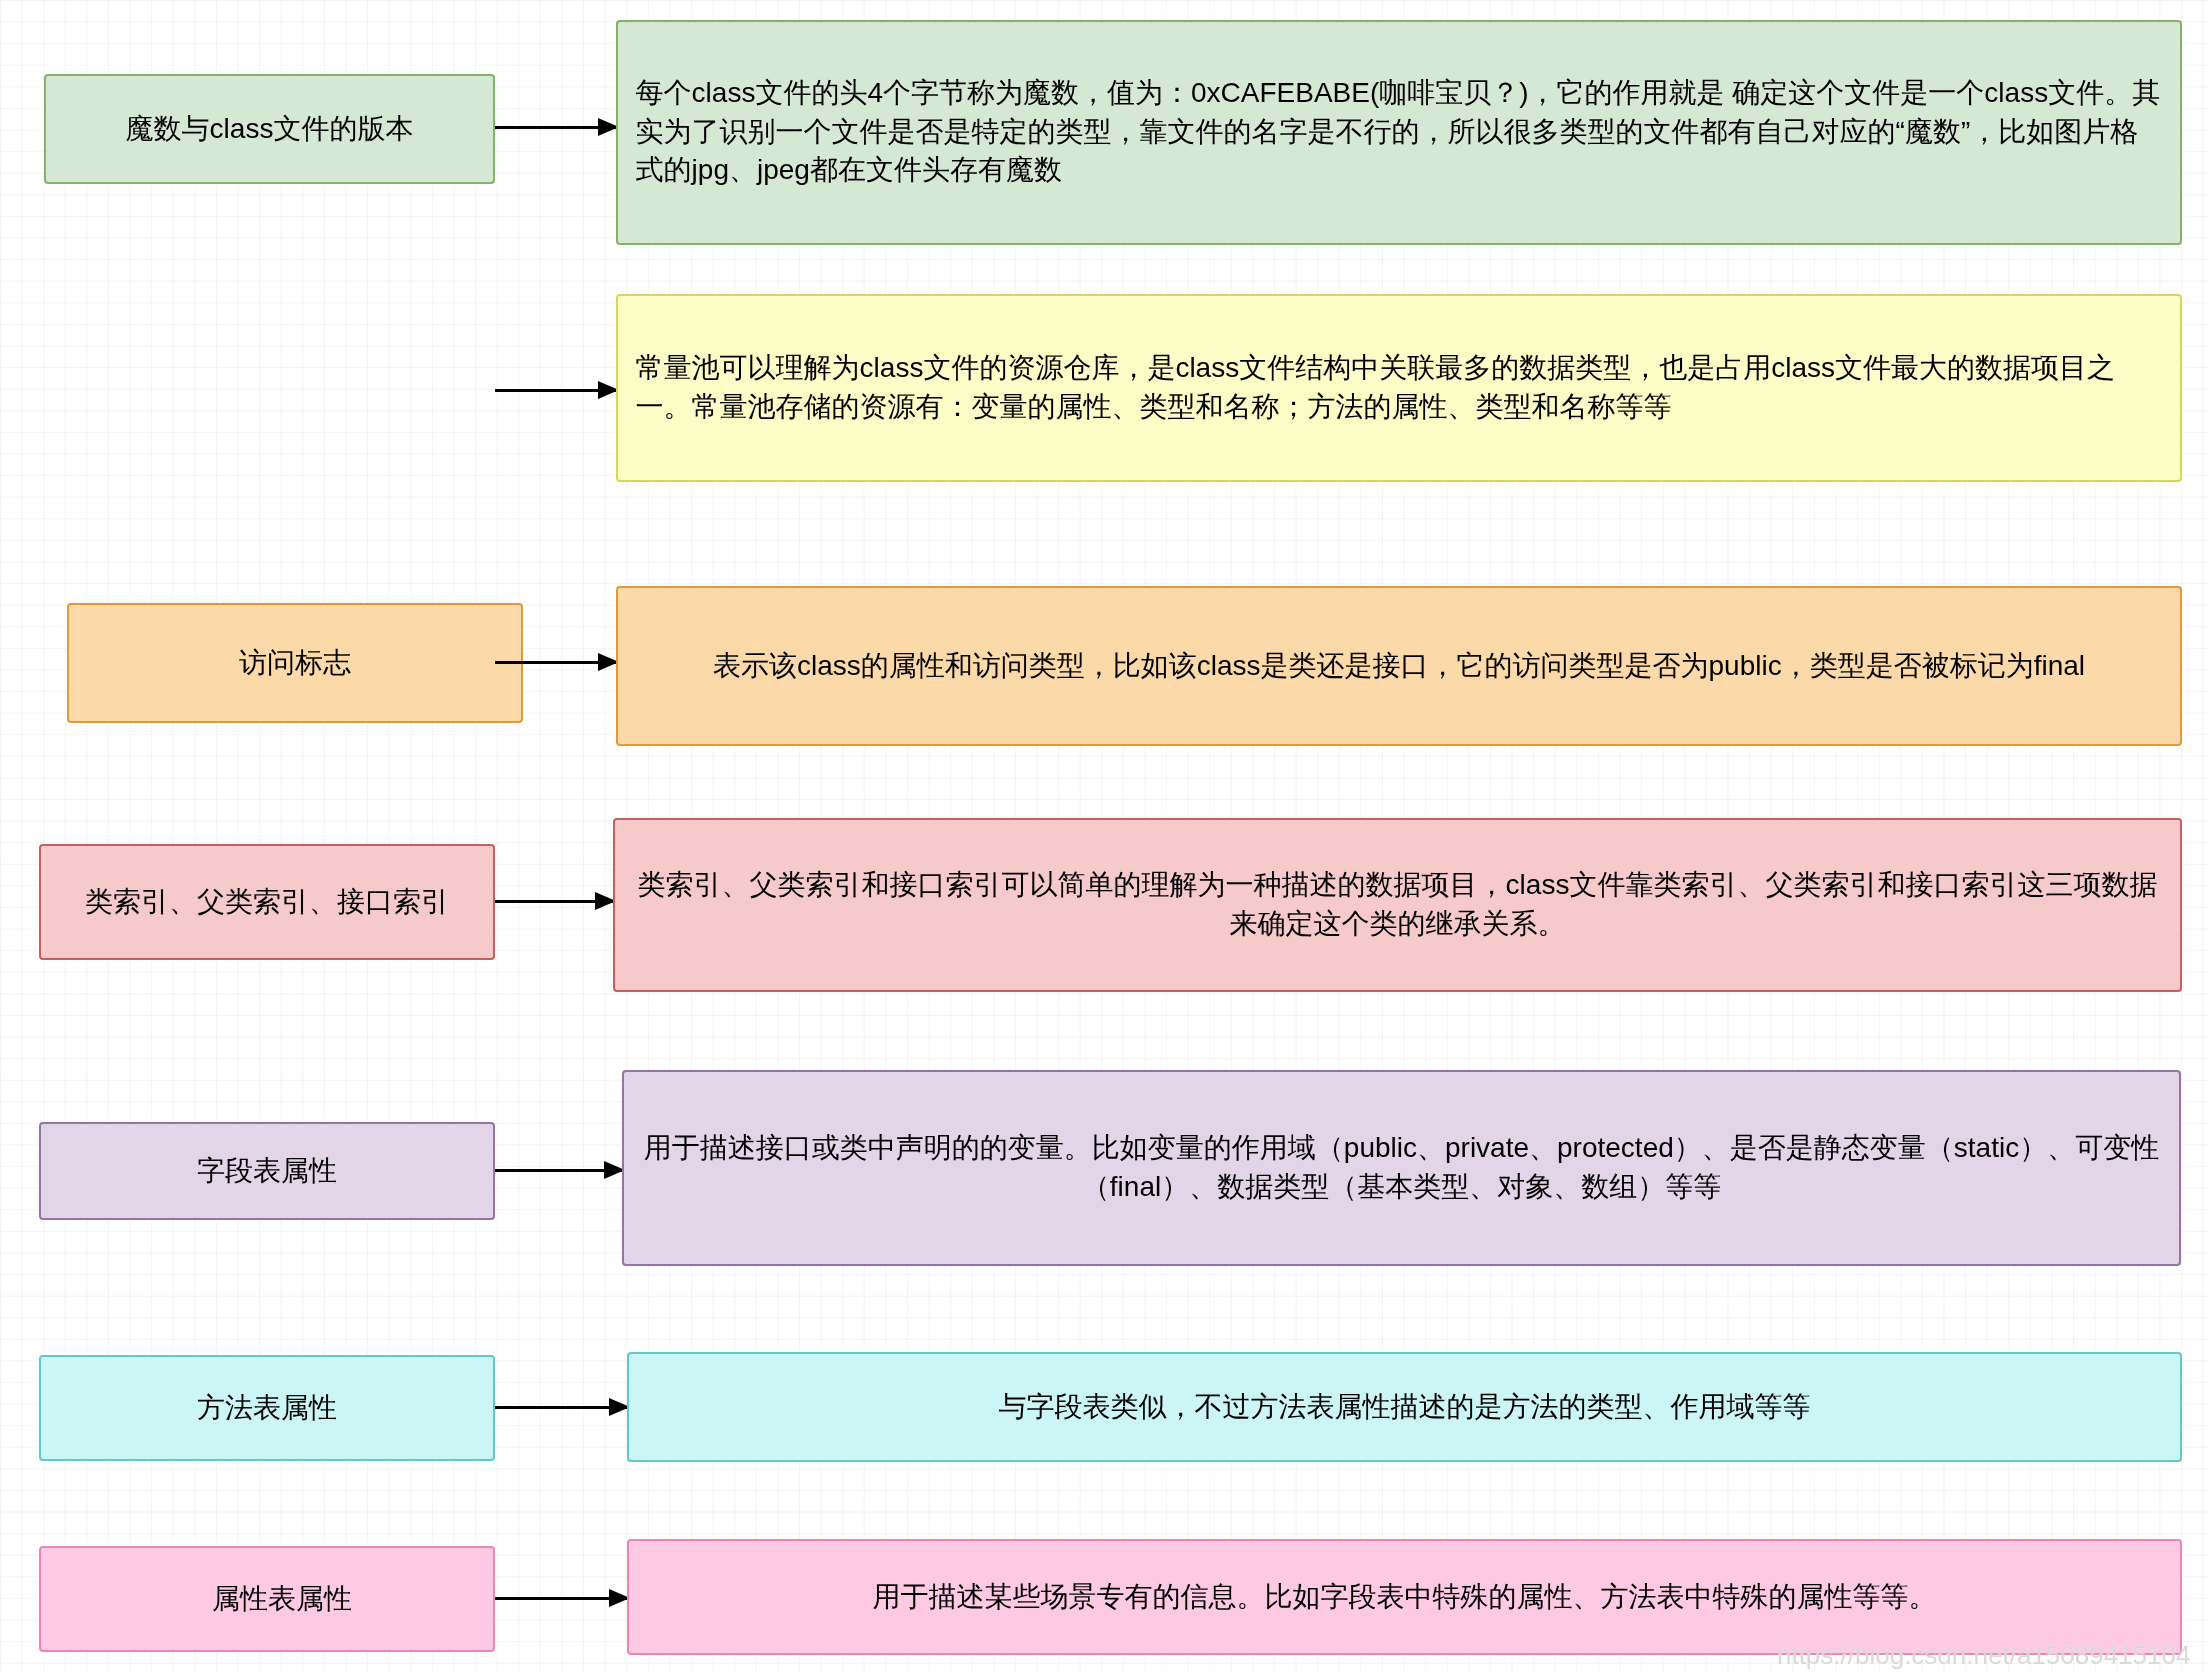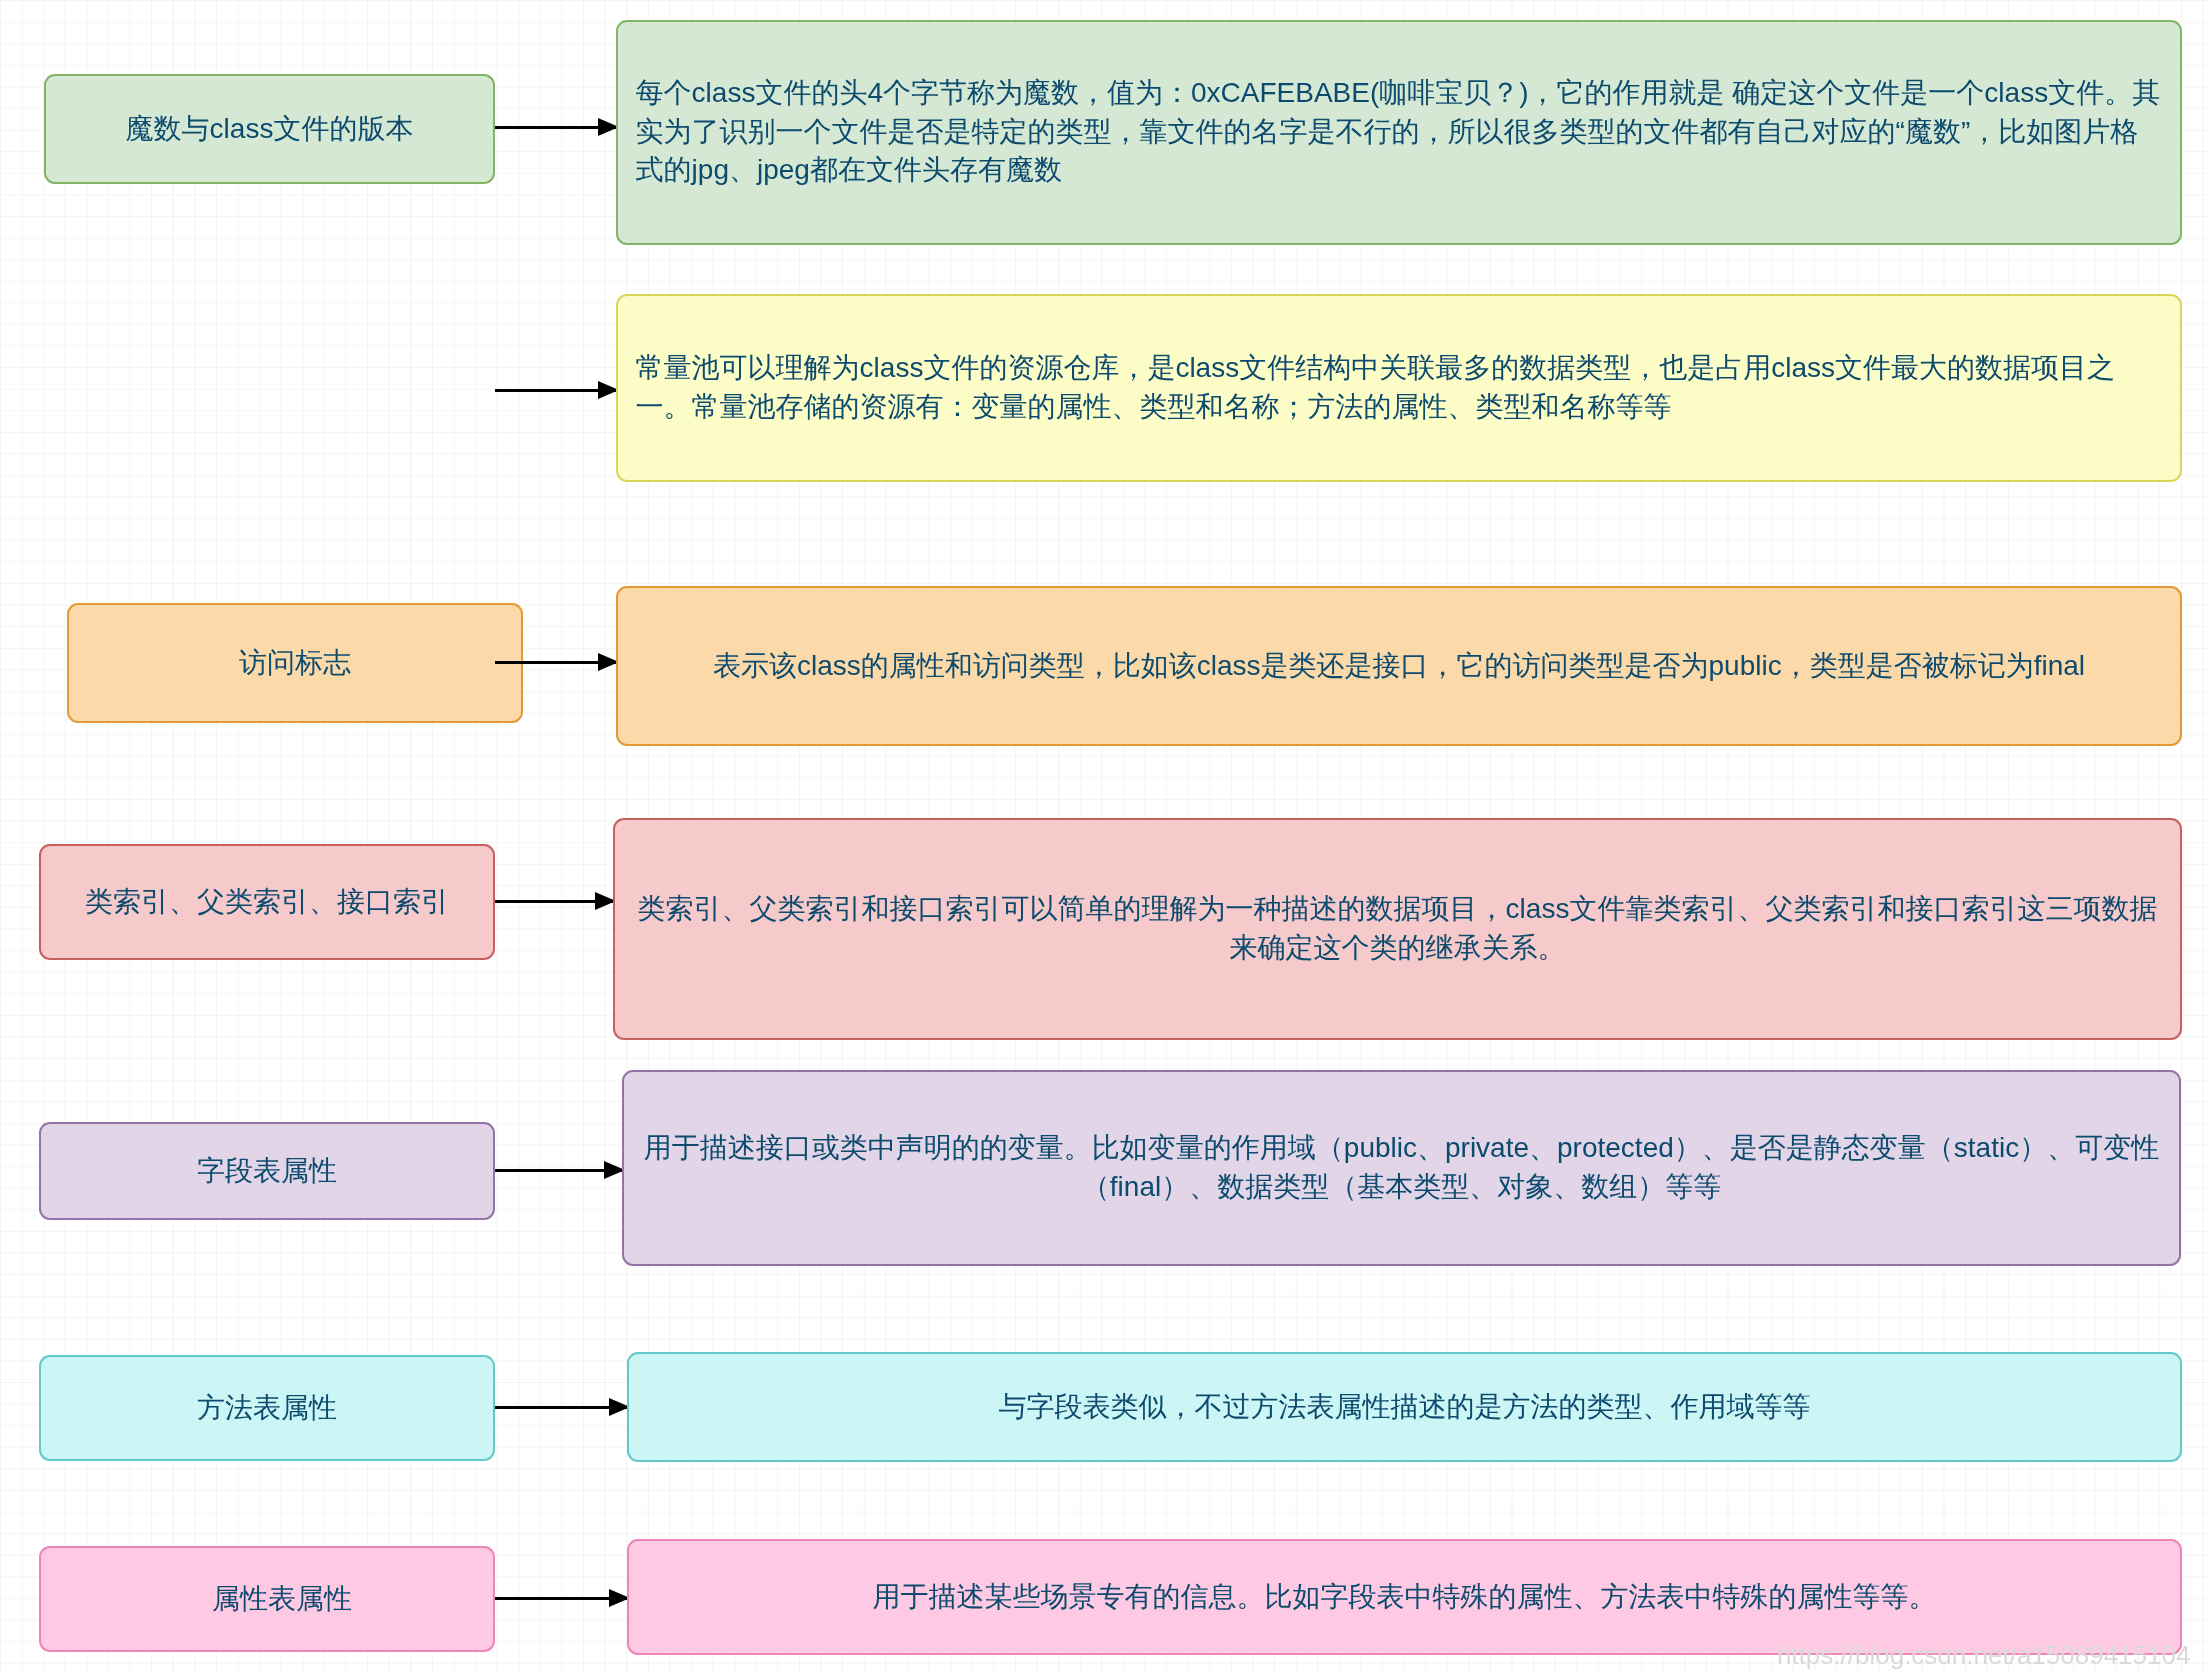--- a/index.html
+++ b/index.html
@@ -14,27 +14,27 @@
     background-color:#ffffff;
     background-image:
       linear-gradient(rgba(0,0,0,0.045) 1px, transparent 1px),
       linear-gradient(90deg, rgba(0,0,0,0.045) 1px, transparent 1px);
     background-size:21.6px 21.6px;
   }
   .box {
     position:absolute;
     box-sizing:border-box;
     border:2.9px solid #000;
-    border-radius:11px;
+    border-radius:4px;
     display:flex;
     align-items:center;
     justify-content:center;
     font-size:28px;
     line-height:1.38;
-    color:#0c4a6e;
+    color:#000000;
     padding:7.8px 17.6px;
   }
   .label-box { text-align:center; padding:7.8px 5.9px; }
   .desc-box.center { text-align:center; }
   .desc-box.left { text-align:left; justify-content:flex-start; }
   .arrow {
     position:absolute;
     height:2.9px;
     background:#000;
   }
@@ -71,21 +71,21 @@
 
   .l2 { left:39px;  top:336px;  width:456px; height:111px; }
   .r2 { left:616px; top:294px;  width:1566px; height:188px; }
   .a2 { left:495px; top:389px;  width:121px; }
 
   .l3 { left:39px;  top:603px;  width:456px; height:120px;margin-left:28px; }
   .r3 { left:616px; top:586px;  width:1566px; height:160px; }
   .a3 { left:495px; top:661px;  width:121px; }
 
   .l4 { left:39px;  top:844px;  width:456px; height:116px; }
-  .r4 { left:613px; top:818px;  width:1569px; height:222px; }
+  .r4 { left:613px; top:818px;  width:1569px; height:174px; }
   .a4 { left:495px; top:900px;  width:118px; }
 
   .l5 { left:39px;  top:1122px; width:456px; height:98px; }
   .r5 { left:622px; top:1070px; width:1559px; height:196px; }
   .a5 { left:495px; top:1169px; width:127px; }
 
   .l6 { left:39px;  top:1355px; width:456px; height:106px; }
   .r6 { left:627px; top:1352px; width:1555px; height:110px; }
   .a6 { left:495px; top:1406px; width:132px; }
 

